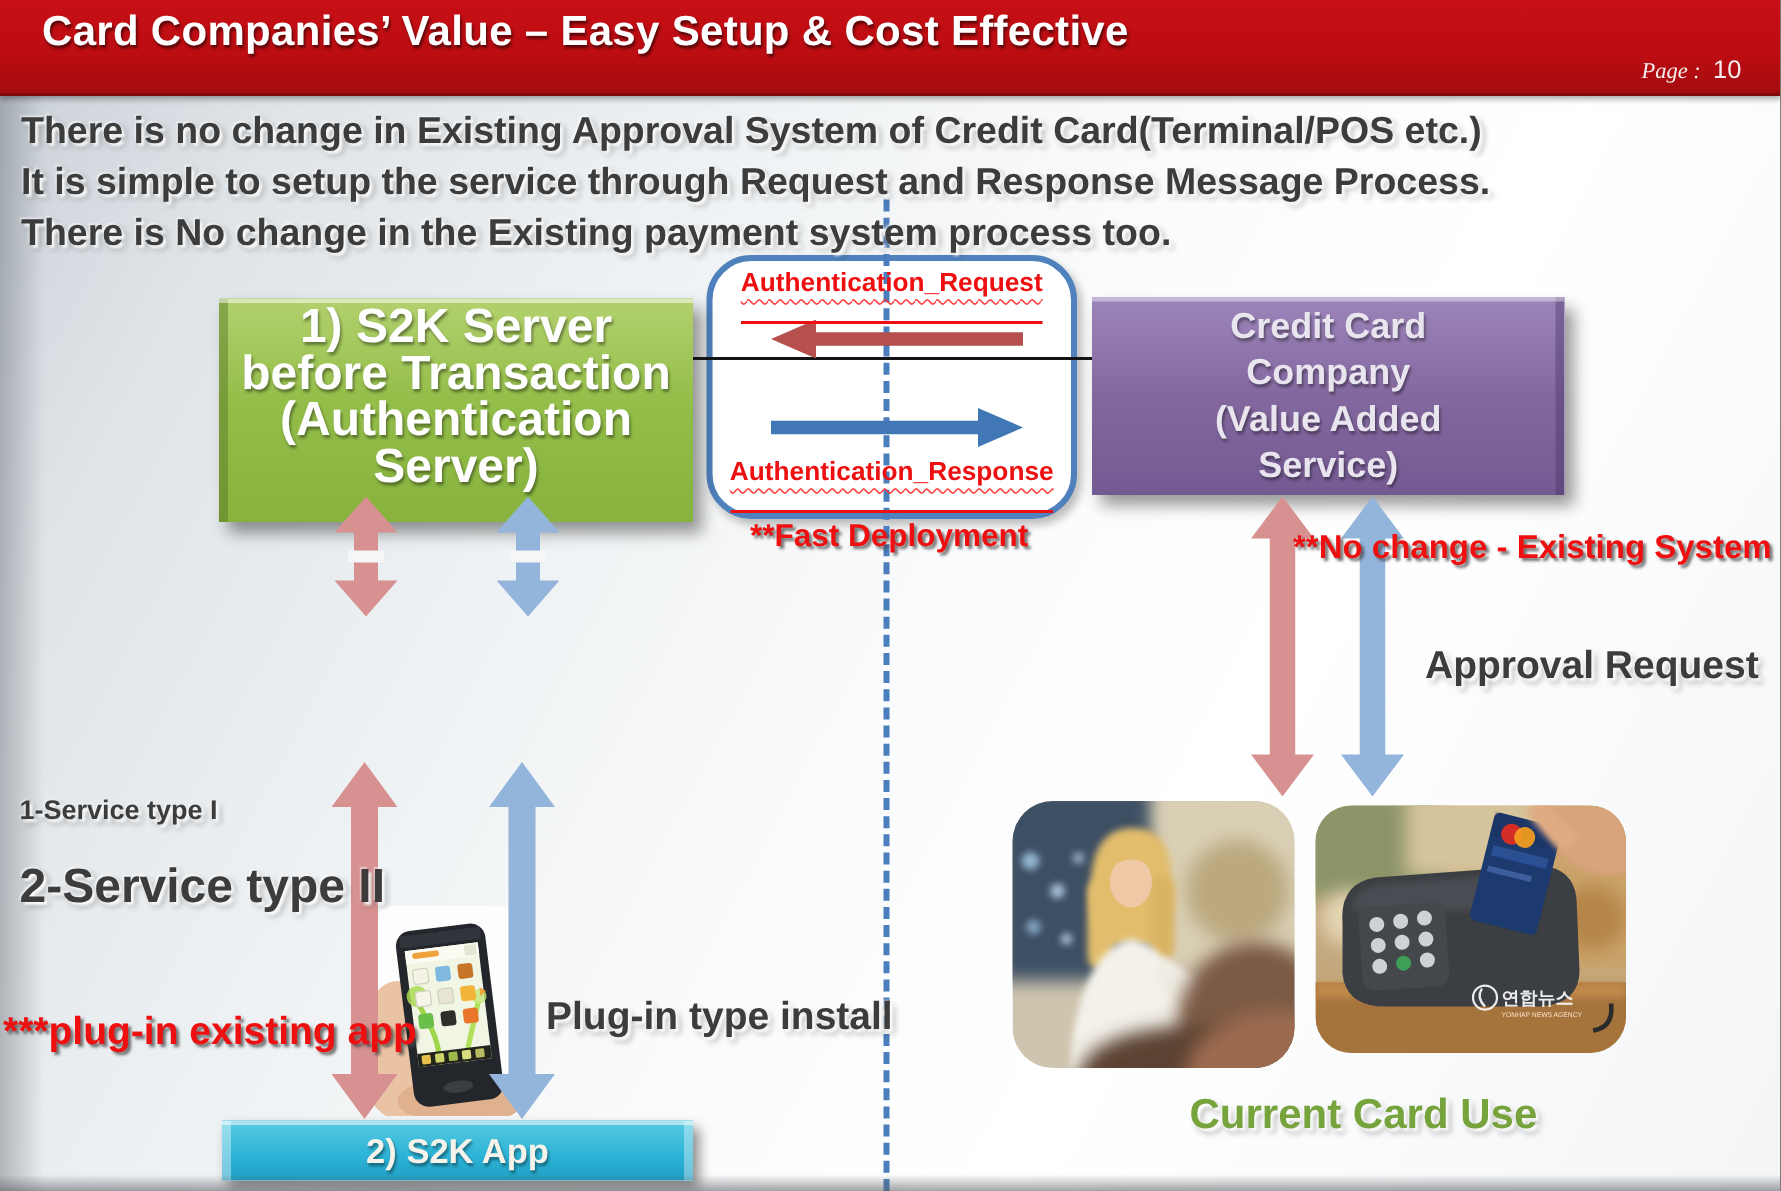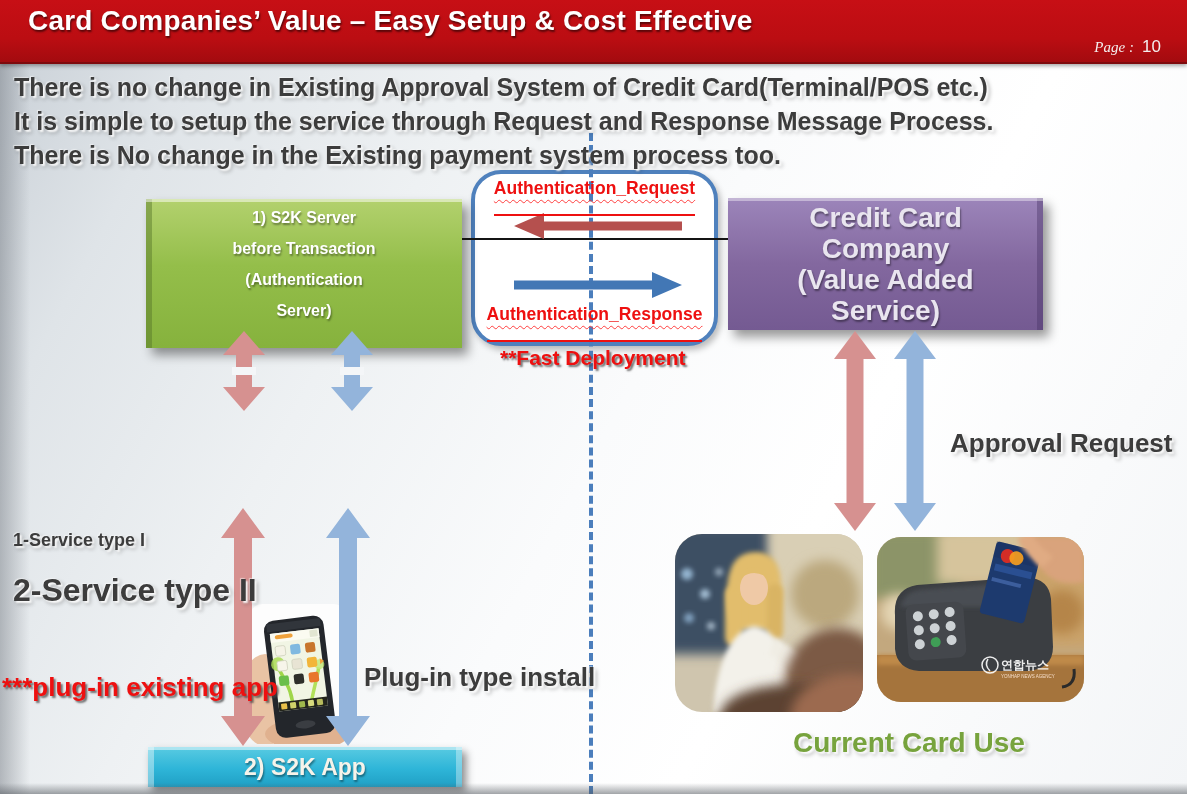--- a/index.html
+++ b/index.html
@@ -31,24 +31,24 @@
   
   .emboss{position:absolute;z-index:6;font-weight:bold;color:var(--dark-text,#3c3c3c);white-space:nowrap;
     text-shadow:2px 2px 2px rgba(255,255,255,.95),-1px -1px 1px rgba(255,255,255,.5),3px 3px 4px rgba(0,0,0,.3);}
   .redlbl{position:absolute;z-index:6;font-weight:bold;color:var(--accent-red,#f01010);white-space:nowrap;
     text-shadow:2px 2px 2px rgba(70,70,70,.75);}
 
   
   .pbox{position:absolute;z-index:2;text-align:center;font-weight:bold;color:#fff;
     box-shadow:6px 7px 10px rgba(0,0,0,.4);}
   .pbox .bl{text-shadow:1px 2px 2px rgba(0,0,0,.4);}
-  .box-green{left:146px;top:199px;width:316px;height:149px;font-size:16px;line-height:31px;padding-top:3px;box-sizing:border-box;
+  .box-green{left:146px;top:199px;width:316px;height:149px;font-size:32px;line-height:31px;padding-top:3px;box-sizing:border-box;
     background:linear-gradient(180deg,#b3d16e 0%,var(--box-green,#94be4a) 45%,#86b23d 100%);
     box-shadow:6px 7px 10px rgba(0,0,0,.4), inset 0 3px 0 rgba(255,255,255,.5), inset 6px 0 0 rgba(85,115,40,.45);}
-  .box-purple{left:728px;top:198px;width:315px;height:132px;font-size:28px;line-height:31px;padding-top:4px;box-sizing:border-box;color:#e9e5ef;
+  .box-purple{left:728px;top:198px;width:315px;height:132px;font-size:24px;line-height:31px;padding-top:4px;box-sizing:border-box;color:#e9e5ef;
     background:linear-gradient(180deg,#9c85ba 0%,var(--box-purple,#83689f) 50%,#745a92 100%);
     box-shadow:6px 7px 10px rgba(0,0,0,.4), inset 0 3px 0 rgba(255,255,255,.4), inset -6px 0 0 rgba(70,50,100,.4);}
   .box-blue{left:142px;top:410px;width:317px;height:94px;font-size:26px;line-height:94px;color:#f4f1e8;
     background:linear-gradient(180deg,#6f9acb 0%,var(--box-blue,#4f81bd) 42%,#3a68a2 100%);
     box-shadow:6px 7px 10px rgba(0,0,0,.4), inset 0 3px 0 rgba(255,255,255,.45), inset 6px 0 0 rgba(40,70,120,.35);}
   .box-cyan{left:148px;top:747px;width:314px;height:40px;font-size:23px;line-height:40px;color:#f6f3ea;
     background:linear-gradient(180deg,#59cbe2 0%,var(--box-cyan,#2eb5d8) 55%,#1f9fc4 100%);
     box-shadow:4px 5px 8px rgba(0,0,0,.45), inset 6px 0 0 rgba(255,255,255,.4), inset -6px 0 0 rgba(255,255,255,.35), inset 0 3px 0 rgba(255,255,255,.5);}
 
   
@@ -143,20 +143,21 @@
   </svg>
 
   <svg class="arr" style="left:834px;top:331px;" width="42" height="200" viewBox="0 0 42 200">
     <polygon points="21,0 0,28 12.5,28 12.5,172 0,172 21,200 42,172 29.5,172 29.5,28 42,28" style="fill:var(--arrow-pink,#d69190)"></polygon>
   </svg>
   <svg class="arr" style="left:894px;top:331px;" width="42" height="200" viewBox="0 0 42 200">
     <polygon points="21,0 0,28 12.5,28 12.5,172 0,172 21,200 42,172 29.5,172 29.5,28 42,28" style="fill:var(--arrow-light-blue,#93b4db)"></polygon>
   </svg>
 
   <div class="redlbl" style="left:500px;top:346px;font-size:21px;">**Fast Deployment</div>
+  <div class="redlbl" style="left:862px;top:352px;font-size:22px;">**No change - Existing System</div>
   <div class="emboss" style="left:950px;top:428px;font-size:26px;">Approval Request</div>
   <div class="emboss" style="left:13px;top:530px;font-size:18px;">1-Service type I</div>
   <div class="emboss" style="left:13px;top:572px;font-size:32px;">2-Service type II</div>
   <div class="redlbl" style="left:2px;top:672px;font-size:26px;">***plug-in existing app</div>
   <div class="emboss" style="left:364px;top:662px;font-size:26px;">Plug-in type install</div>
   <div class="emboss" style="left:793px;top:727px;font-size:28px;color:var(--green-text,#77a33d);">Current Card Use</div>
 
   <svg class="phone" viewBox="0 0 98 140">
     <rect x="0" y="0" width="98" height="140" rx="14" fill="#fdfdfd"></rect>
     <ellipse cx="16" cy="96" rx="26" ry="46" fill="#e9c3a4"></ellipse>

